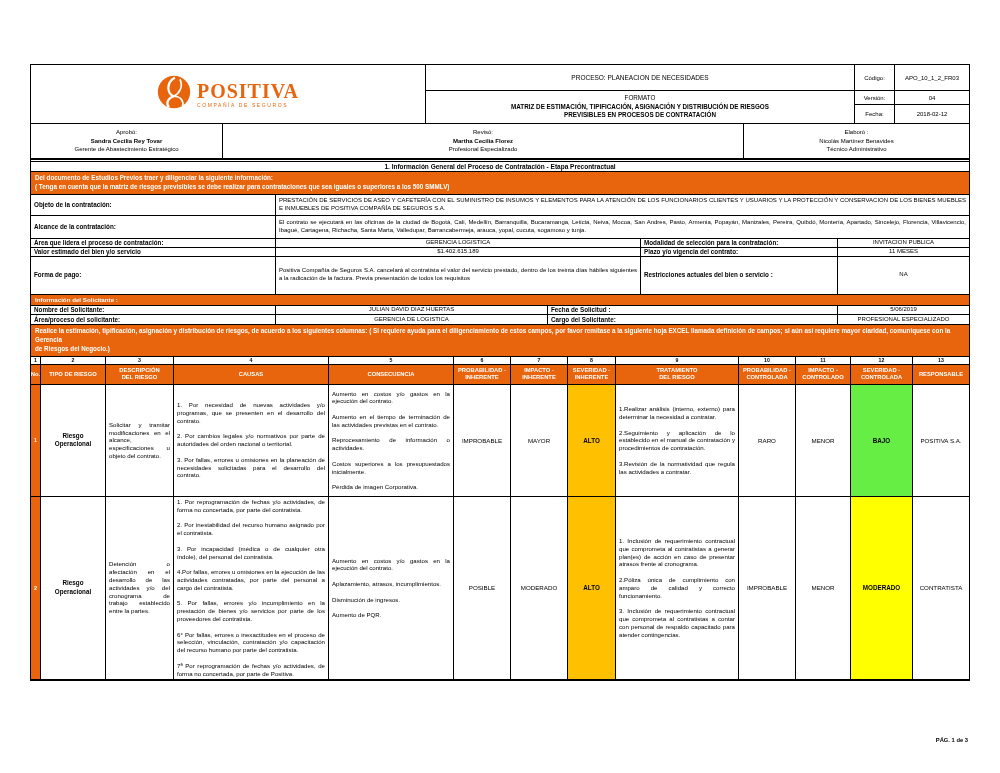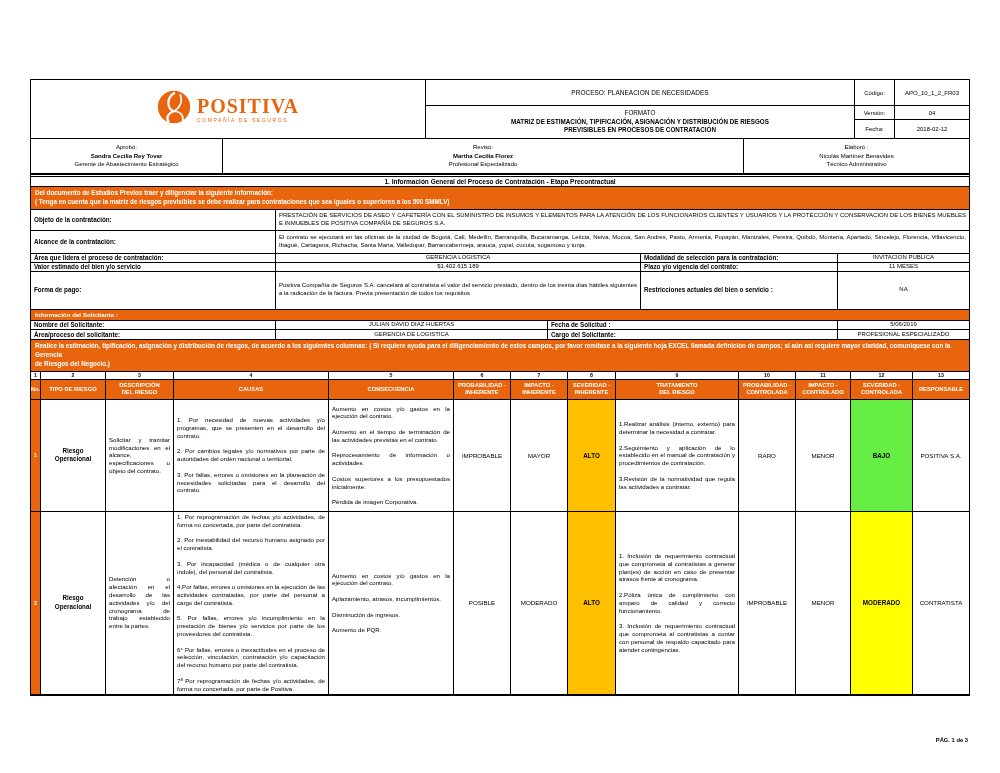--- a/index.html
+++ b/index.html
@@ -2,21 +2,21 @@
 <html><head>
 <meta charset="utf-8">
 <style>
   * { margin:0; padding:0; box-sizing:border-box; }
   html,body { background:#ffffff; }
   body {
     width:1000px; height:773px; position:relative;
     font-family:"Liberation Sans", sans-serif; color:#000;
     -webkit-font-smoothing:antialiased;
   }
-  .sheet { position:absolute; left:30px; top:79px; width:940px; }
+  .sheet { position:absolute; left:30px; top:64px; width:940px; }
   .b { font-weight:bold; }
   .pre { white-space:pre-line; }
 
   
   .hdr { border:1.5px solid #000; }
   .hdr-top { display:flex; height:58px; }
   .logo-cell { width:395px; border-right:1px solid #000; display:flex; align-items:center; justify-content:center; gap:6px; }
   .logo-mark { flex:0 0 auto; }
   .logo-text { text-align:left; color:#E8650D; }
   .brand { font-family:"Liberation Serif", serif; font-size:20px; font-weight:bold; letter-spacing:1px; line-height:1; }

